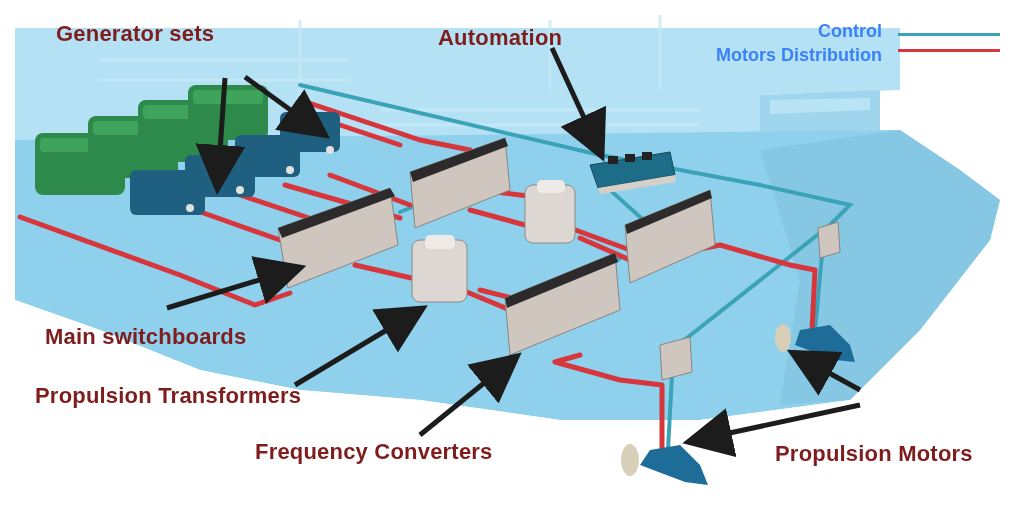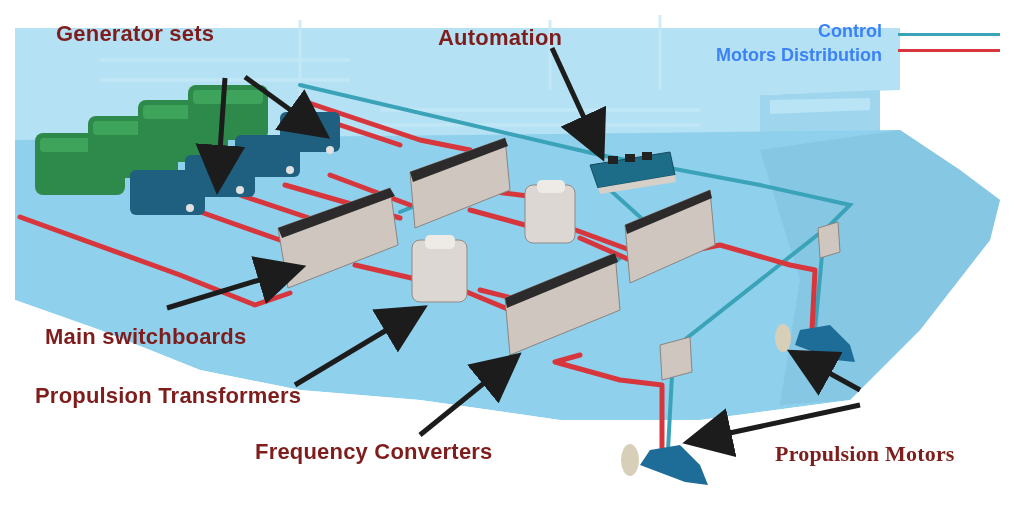--- a/index.html
+++ b/index.html
@@ -176,13 +176,13 @@
   <div class="legend-line" style="left:898px; top:33px; width:102px; background:#3aa3b8;"></div>
   <div class="legend-label" style="right:142px; top:45px;">Motors Distribution</div>
   <div class="legend-line" style="left:898px; top:49px; width:102px; background:#d6363c;"></div>
 </div>
 
 <div class="label" style="left:56px; top:21px;">Generator sets</div>
 <div class="label" style="left:438px; top:25px;">Automation</div>
 <div class="label" style="left:45px; top:316px;margin-top:8px;">Main switchboards</div>
 <div class="label" style="left:35px; top:383px;">Propulsion Transformers</div>
 <div class="label" style="left:207px; top:439px;margin-left:48px;">Frequency Converters</div>
-<div class="label" style="left:775px; top:441px;font-family:Liberation Serif, serif;">Propulsion Motors</div>
+<div class="label" style="left:775px; top:441px;">Propulsion Motors</div>
 
 </body></html>

